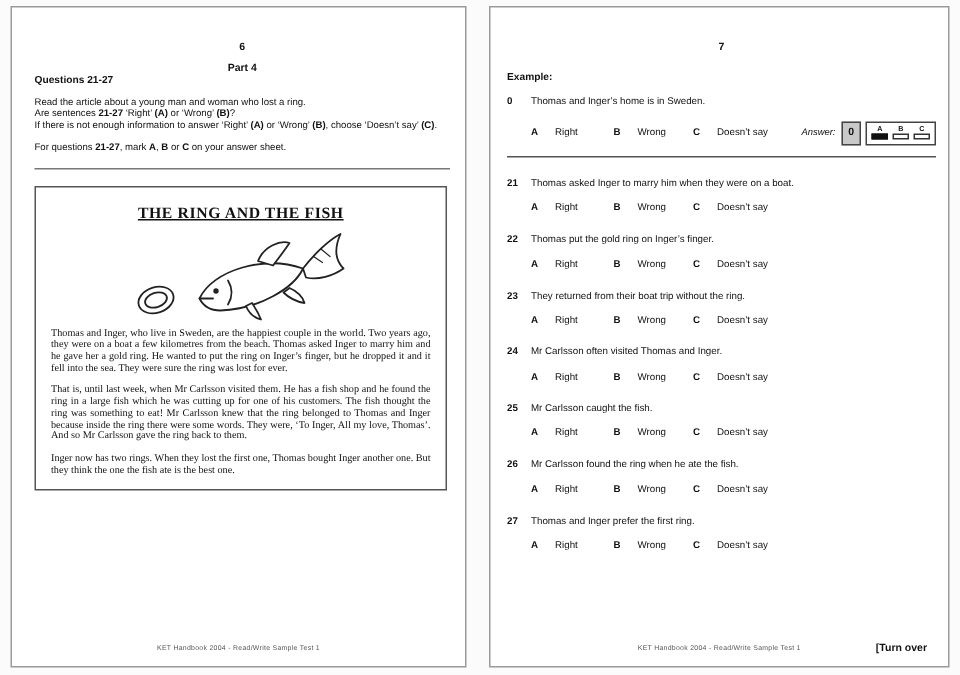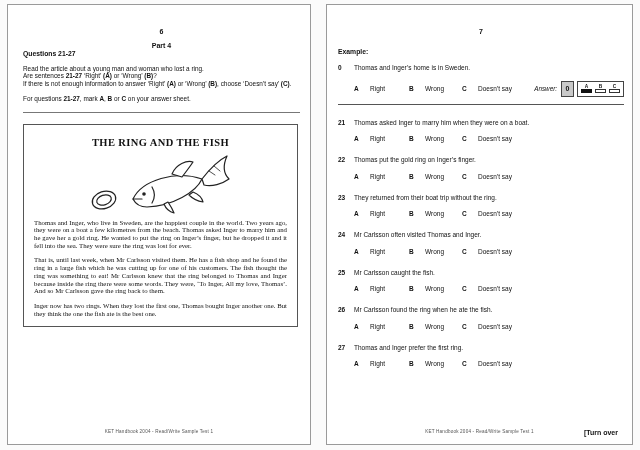--- a/index.html
+++ b/index.html
@@ -19,21 +19,21 @@
   .q-heading{font-size:6.8px;font-weight:bold;margin-top:1px;}
   .instructions{margin-top:8px;font-size:6.4px;line-height:7.4px;}
   .mark-line{margin-top:8px;font-size:6.4px;line-height:7.4px;}
   .rule{border:none;border-top:1px solid #777;margin:9px 0 0 0;}
   .article-box{
     margin-top:11px;margin-right:2px;border:1px solid #555;
     padding:9px 10px 7px 10px;background:#fff;
   }
   .article-title{
     font-family:"Liberation Serif",serif;font-size:10.5px;font-weight:bold;
-    text-align:center;letter-spacing:.4px;margin-top:3px;
+    text-align:center;letter-spacing:.4px;margin-top:3px;text-decoration:underline;
   }
   .fish-art{display:block;margin:4px auto 3px auto;}
   .article-para{
     font-family:"Liberation Serif",serif;font-size:6.8px;line-height:7.7px;
     text-align:justify;margin:0 0 7px 0;
   }
   .footer{
     position:absolute;bottom:10px;left:0;right:0;text-align:center;
     font-size:4.6px;color:#555;letter-spacing:.2px;
   }

